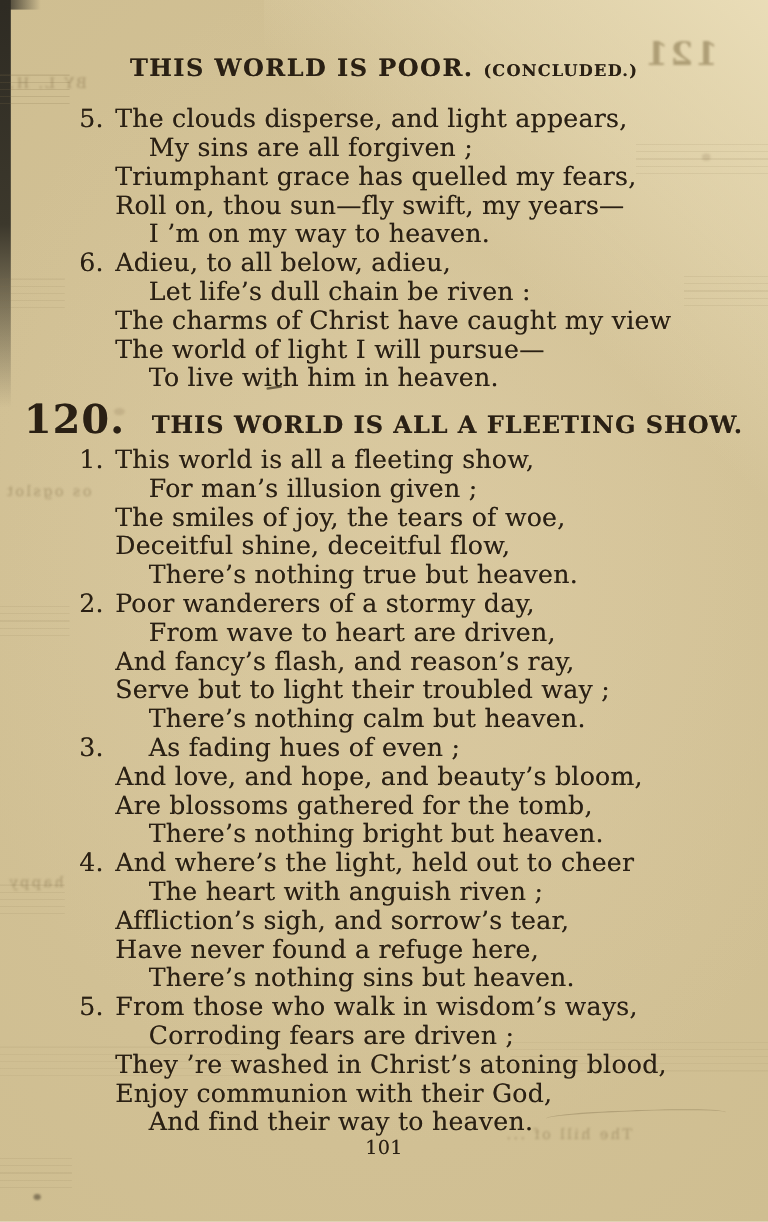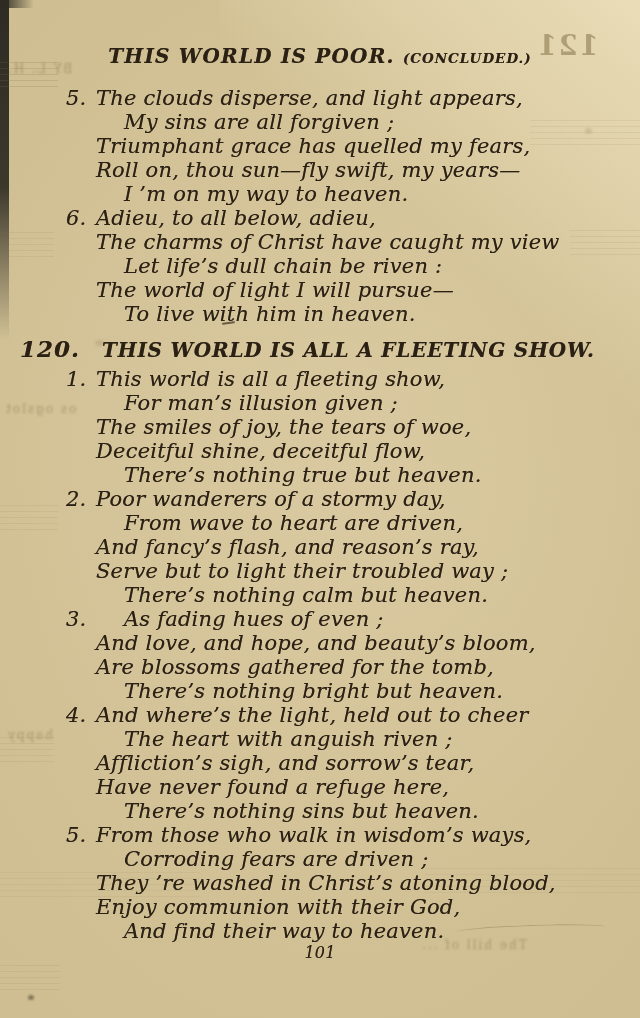--- a/index.html
+++ b/index.html
@@ -46,36 +46,35 @@
     position:absolute;left:455px;top:925px;width:150px;height:8px;
     border-top:1px solid rgba(110,94,60,0.30);border-radius:50%;transform:rotate(-2deg);
   }
   .spot{position:absolute;border-radius:50%;background:rgba(120,102,66,0.18);filter:blur(1px);}
   
   .content{
     position:relative;
     padding:44px 40px 0 66px;
     font-size:21px;line-height:24px;letter-spacing:0.2px;
     text-shadow:0 0 0.4px rgba(42,32,20,0.55);
-    font-style:italic;
   }
   .page-header{
     text-align:center;font-weight:bold;font-size:20px;letter-spacing:1.2px;
     margin-left:-26px;margin-bottom:16px;white-space:nowrap;
   }
   .page-header .subtitle{font-size:13.5px;letter-spacing:1px;}
   .verse{position:relative;padding-left:30px;}
   .verse-number{position:absolute;left:0;top:0;}
   .vline{white-space:nowrap;}
   .vline.indent{margin-left:28px;}
   .hymn-heading{
     margin:11px 0 5px -46px;
     display:flex;align-items:baseline;white-space:nowrap;
   }
-  .hymn-number{font-weight:bold;font-size:23px;letter-spacing:1px;}
+  .hymn-number{font-weight:bold;font-size:33px;letter-spacing:1px;}
   .hymn-title{font-weight:bold;font-size:20px;letter-spacing:0.8px;margin-left:22px;}
   .page-number{
     text-align:center;font-size:16px;margin-left:-26px;margin-top:-2px;
   }
 </style>
 </head>
 <body>
 
 <div class="page">
 
@@ -121,22 +120,22 @@
             <div class="vline">Triumphant grace has quelled my fears,</div>
             <div class="vline">Roll on, thou sun—fly swift, my years—</div>
             <div class="vline indent">I ’m on my way to heaven.</div>
           </div>
     </div>
 
     <div class="verse">
       <span class="verse-number">6.</span>
       <div>
             <div class="vline">Adieu, to all below, adieu,</div>
+            <div class="vline indent">Let life’s dull chain be riven :</div>
             <div class="vline">The charms of Christ have caught my view</div>
-            <div class="vline indent">Let life’s dull chain be riven :</div>
             <div class="vline">The world of light I will pursue—</div>
             <div class="vline indent">To live with him in heaven.</div>
           </div>
     </div>
   </div>
 
     <div class="hymn-heading">
       <span class="hymn-number">120.</span>
       <span class="hymn-title">THIS WORLD IS ALL A FLEETING SHOW.</span>
     </div>

